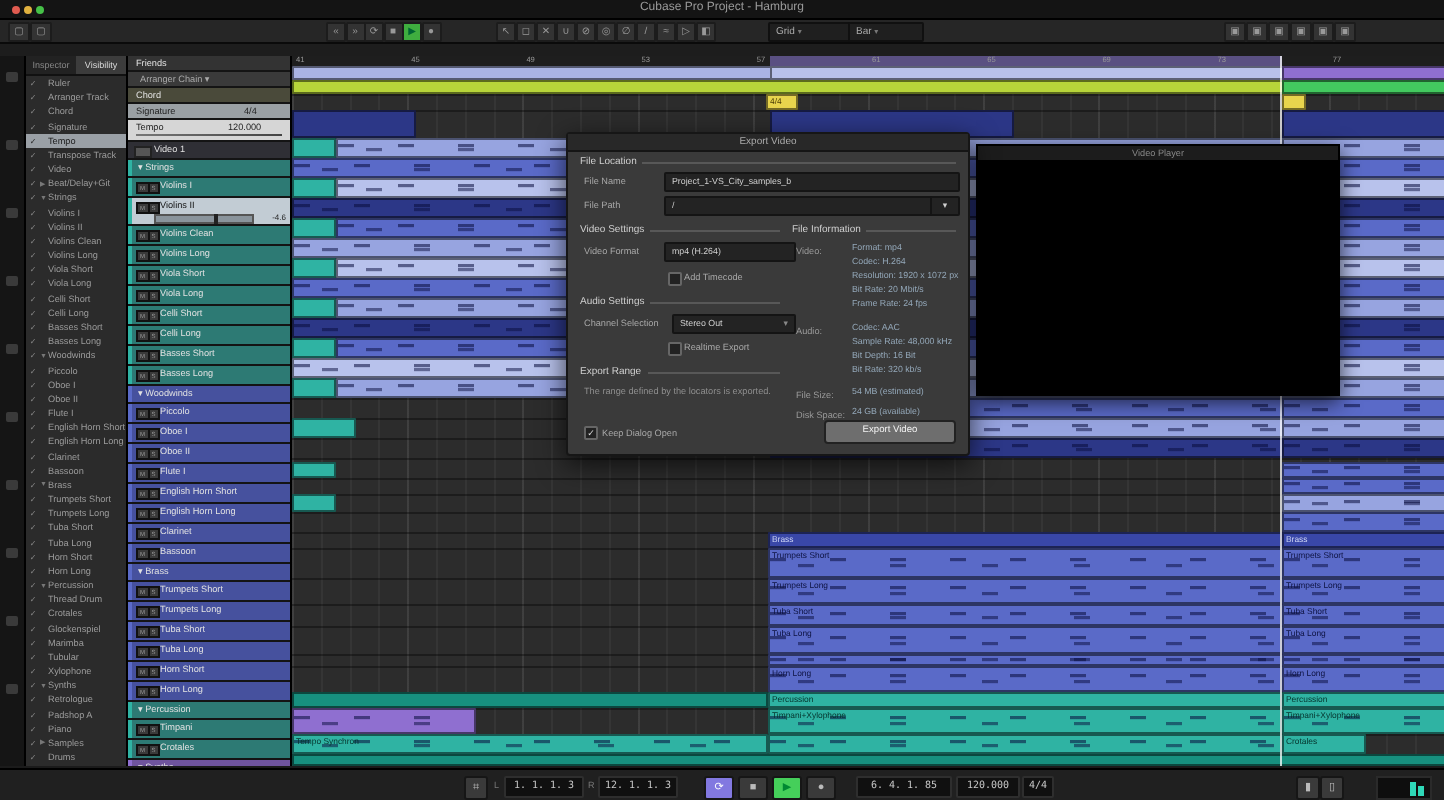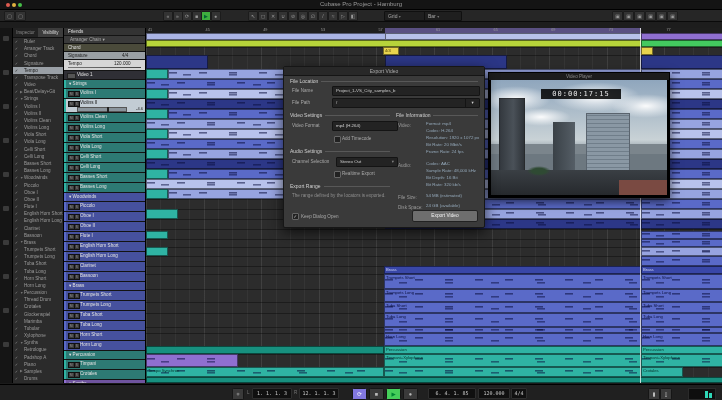--- a/index.html
+++ b/index.html
@@ -948,35 +948,20 @@
         </div>
         <div class="band" style="top: 349px; height: 6px;">
           <div class="clip" style="left: 0px; width: 576px; background: rgb(23, 144, 127);"></div>
         </div>
       </div>
     <div id="playhead"></div>
   </div>
 
   <div class="abs" id="vwin">
     <div class="abs" id="vtitle">Video Player</div>
-    <div class="abs" id="vimg">
-      <div class="cloud" style="left:-10px;top:6px;width:70px;height:26px;"></div>
-      <div class="cloud" style="left:60px;top:2px;width:90px;height:30px;"></div>
-      <div class="cloud" style="left:120px;top:14px;width:70px;height:24px;"></div>
-      <div class="cloud" style="left:20px;top:28px;width:60px;height:18px;"></div>
-
-      <div class="bld" style="left:0;top:64px;width:176px;height:10px;background:#7b858c;"></div>
-      <div class="bld" style="left:8px;top:18px;width:26px;height:97px;background:linear-gradient(90deg,#32373d,#4a5158 55%,#2c3136);box-shadow:inset 0 0 0 0.5px #222;"></div>
-      <div class="bld" style="left:62px;top:42px;width:22px;height:73px;background:linear-gradient(90deg,#3a4147,#555e66);"></div>
-      <div class="bld" style="left:96px;top:34px;width:42px;height:81px;background:repeating-linear-gradient(0deg,#8a98a4 0 3px,#707e8a 3px 4px),#93a1ad;outline:0.5px solid #5a646e;"></div>
-      <div class="bld" style="left:0;top:90px;width:176px;height:25px;background:linear-gradient(#3a3f44,#26292d);"></div>
-      <div class="bld" style="left:128px;top:100px;width:48px;height:15px;background:#7a4a42;"></div>
-      <div class="bld" style="left:36px;top:86px;width:24px;height:10px;background:radial-gradient(ellipse,#2f4a33 40%,transparent 70%);"></div>
-      <div class="abs" id="tcode">00:00:17:15</div>
-    </div>
   </div>
 
   <div class="abs" id="dialog">
     <div class="abs" id="dlg-title">Export Video</div>
     <div class="abs sect" style="left:6px;top:11px;width:188px;">File Location</div>
     <div class="abs flabel" style="left:8px;top:21px;">File Name</div>
     <div class="abs field" style="left:48px;top:19px;width:140px;">Project_1-VS_City_samples_b</div>
     <div class="abs flabel" style="left:8px;top:33px;">File Path</div>
     <div class="abs field" style="left:48px;top:31px;width:131px;">/</div>
     <div class="abs field" style="left:181px;top:31px;width:7px;text-align:center;">▾</div>

